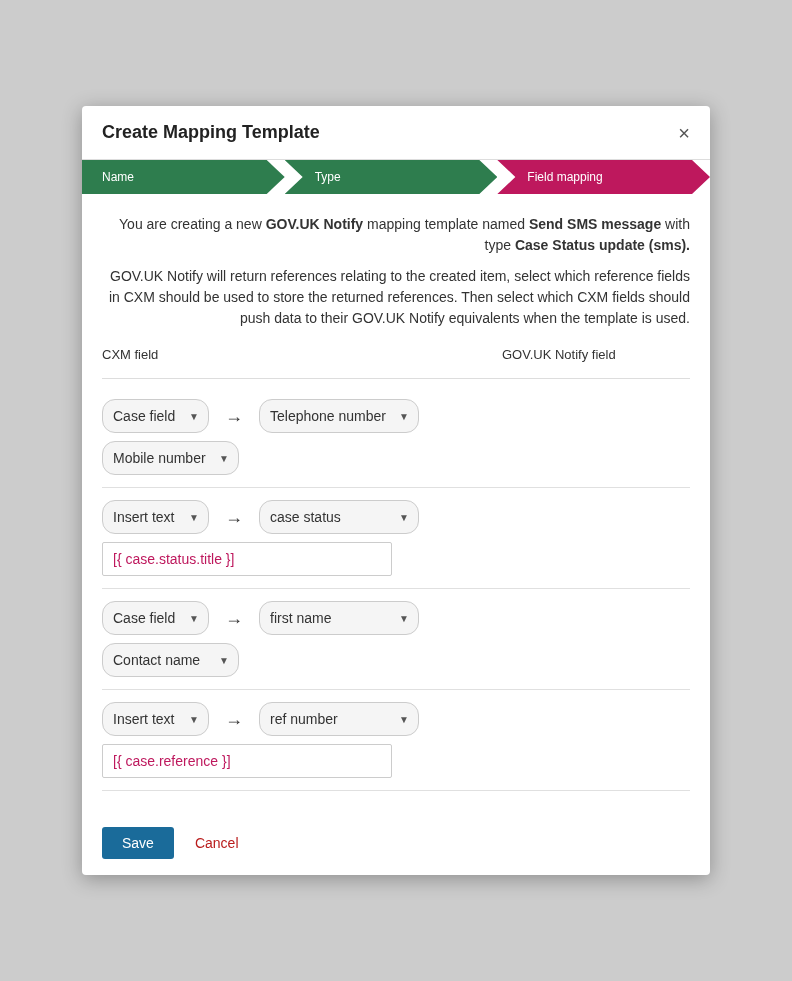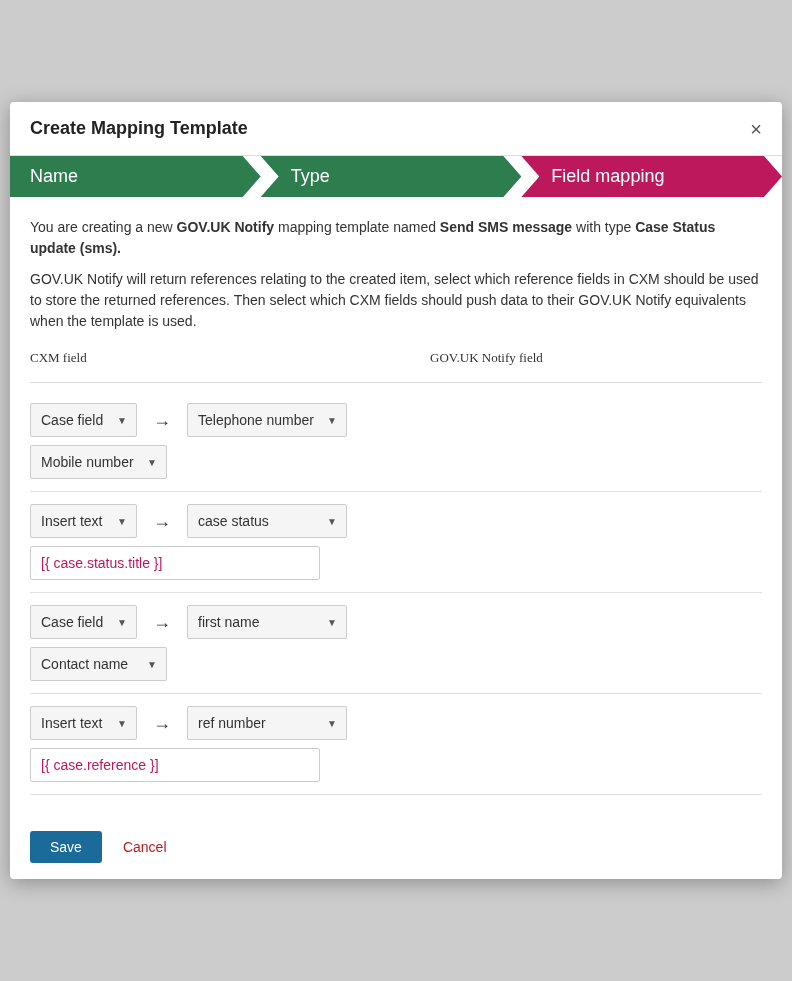--- a/index.html
+++ b/index.html
@@ -8,21 +8,21 @@
       font-size: 14px;
       background: #ccc;
       display: flex;
       justify-content: center;
       align-items: center;
       min-height: 981px;
       width: 792px;
     }
     .modal {
       background: #fff;
-      width: 772px;
+      width: 628px;
       border-radius: 4px;
       box-shadow: 0 4px 20px rgba(0,0,0,0.3);
       overflow: hidden;
     }
     .modal-header {
       display: flex;
       justify-content: space-between;
       align-items: center;
       padding: 16px 20px;
       border-bottom: 1px solid #ddd;
@@ -41,47 +41,47 @@
       line-height: 1;
     }
     .stepper {
       display: flex;
       margin: 0;
     }
     .step {
       flex: 1;
       padding: 10px 20px 10px 30px;
       color: #fff;
-      font-size: 18px;
+      font-size: 12px;
       position: relative;
       clip-path: polygon(0 0, calc(100% - 18px) 0, 100% 50%, calc(100% - 18px) 100%, 0 100%, 18px 50%);
       display: flex;
       align-items: flex-end;
     }
     .step:first-child {
       clip-path: polygon(0 0, calc(100% - 18px) 0, 100% 50%, calc(100% - 18px) 100%, 0 100%);
       padding-left: 20px;
     }
     .step.completed { background: #2e7d4e; }
     .step.active { background: #be185d; }
     .modal-body {
       padding: 20px;
     }
     .description {
       margin-bottom: 18px;
       line-height: 1.5;
       color: #333;
+      text-align: right;
     }
     .description strong { font-weight: bold; }
     .columns-header {
       display: flex;
       margin-bottom: 16px;
       color: #333;
       font-size: 13px;
-      font-family: Liberation Serif, serif;
     }
     .col-cxm { flex: 0 0 340px; }
     .col-notify { flex: 1; margin-left: 60px; }
     .divider {
       border: none;
       border-top: 1px solid #ddd;
       margin: 8px 0;
     }
     .mapping-row {
       padding: 12px 0;
@@ -100,21 +100,21 @@
       display: inline-block;
     }
     .select-wrapper select {
       appearance: none;
       -webkit-appearance: none;
       background: #f5f5f5;
       border: 1px solid #ccc;
       padding: 8px 32px 8px 10px;
       font-size: 14px;
       color: #333;
-      border-radius: 2px;
+      border-radius: 13px;
       cursor: pointer;
       width: 100%;
     }
     .select-wrapper::after {
       content: '▼';
       position: absolute;
       right: 10px;
       top: 50%;
       transform: translateY(-50%);
       font-size: 10px;

